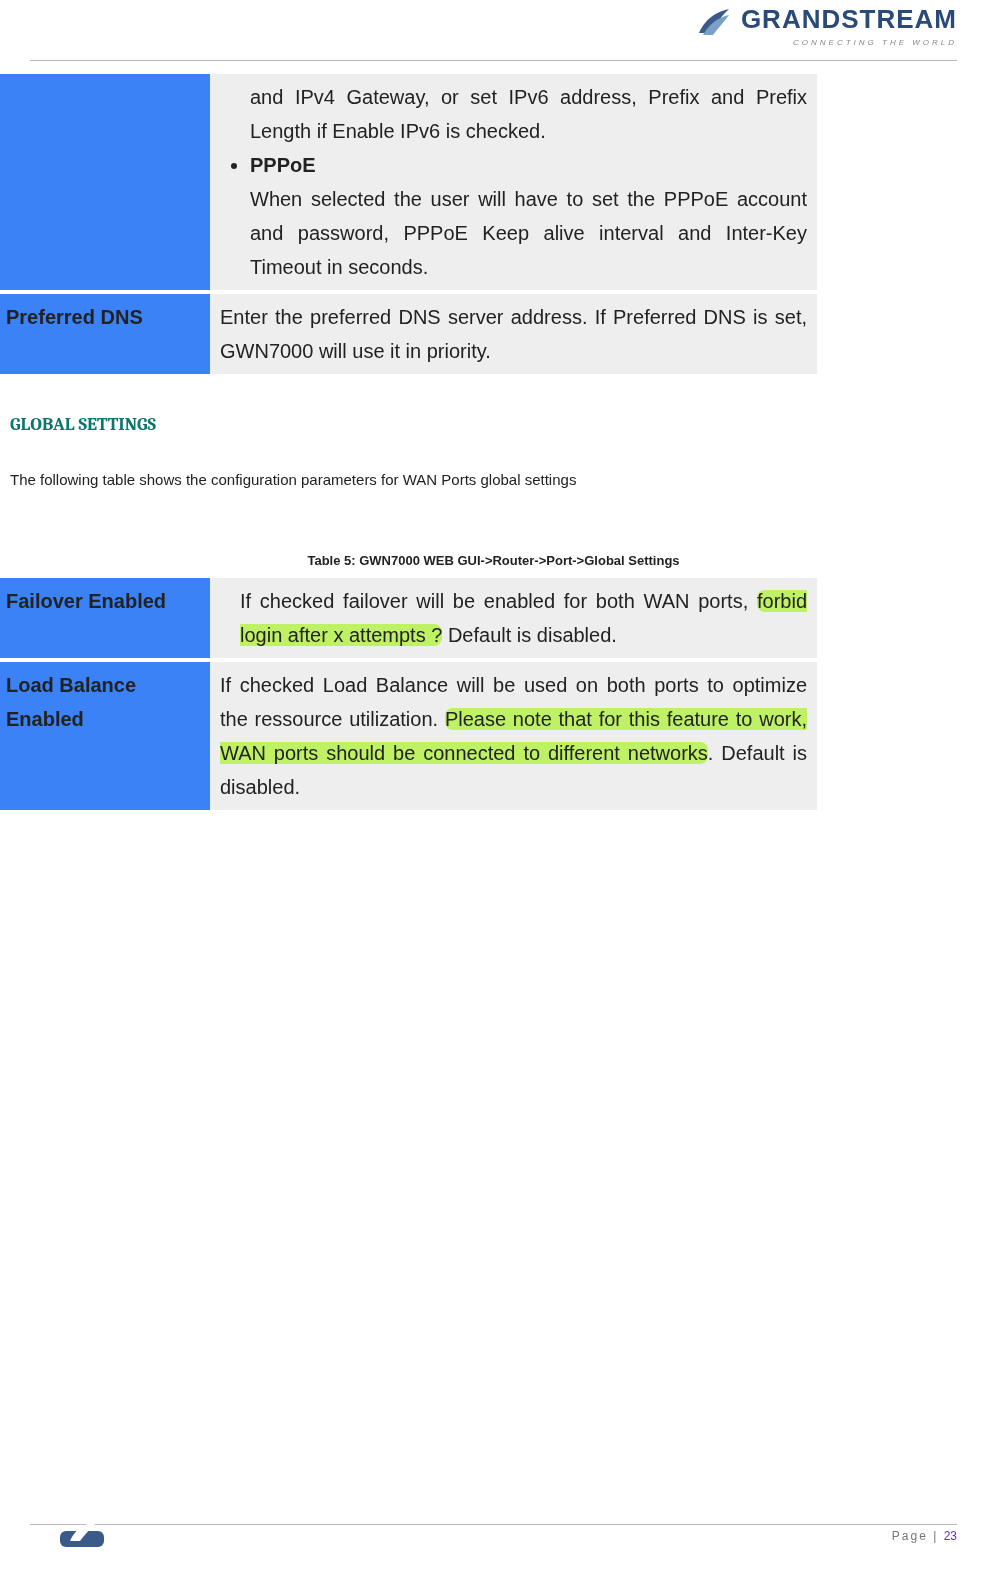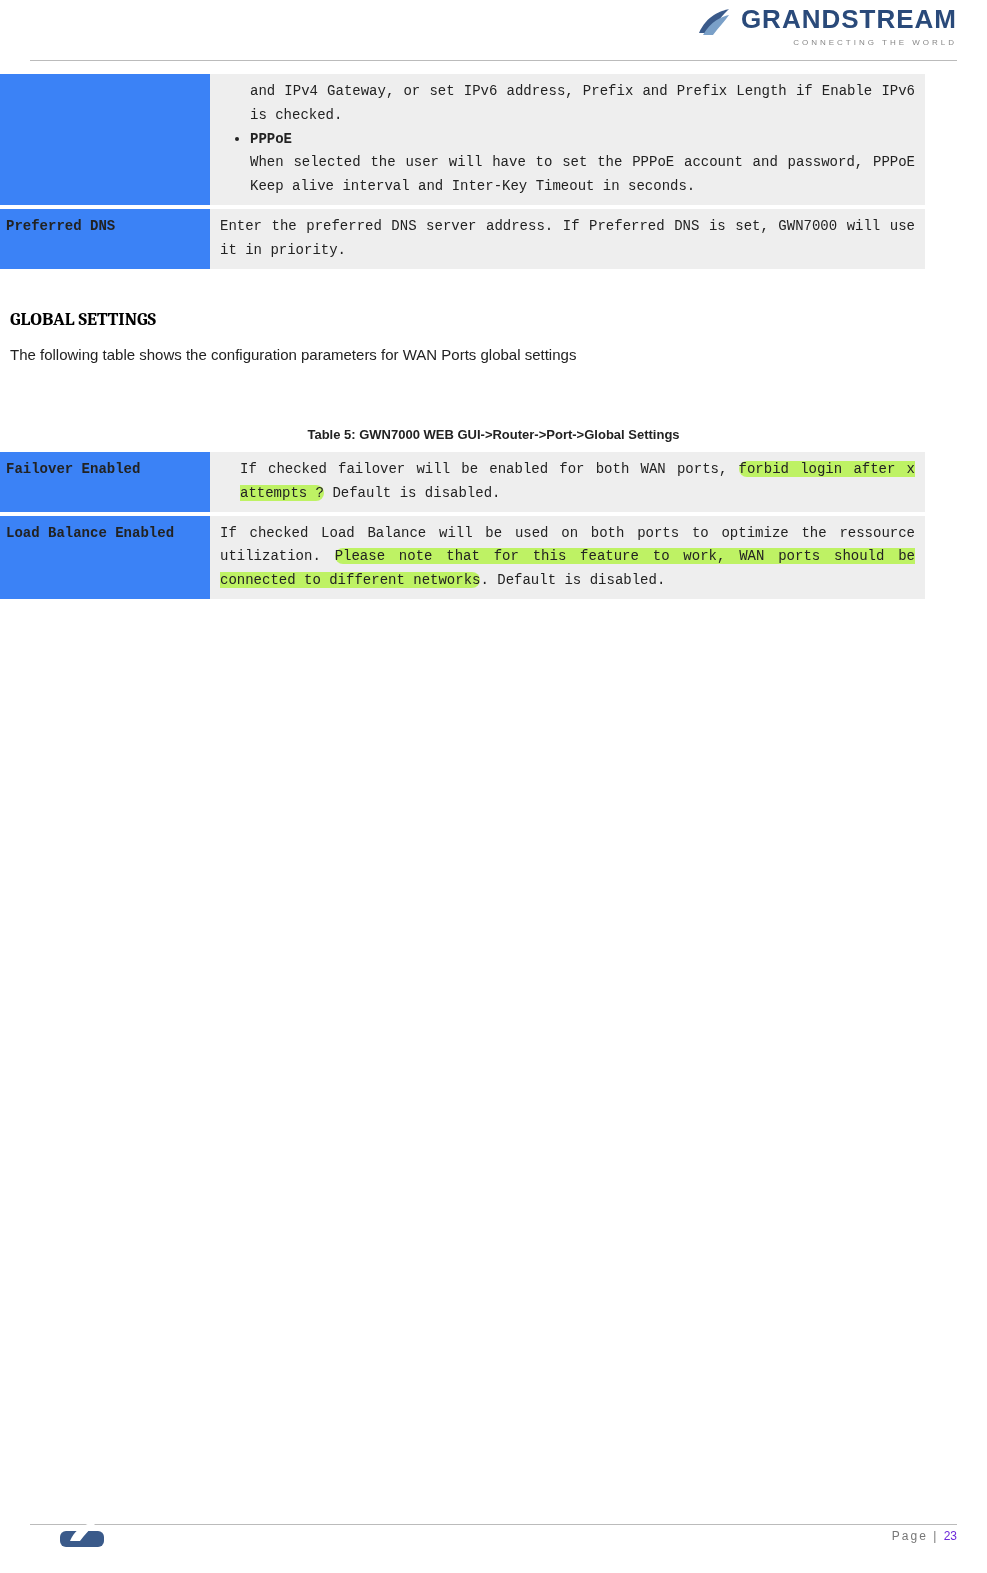--- a/index.html
+++ b/index.html
@@ -22,20 +22,21 @@
   .header-logo .brand {
     font-size: 26px;
     font-weight: 600;
     letter-spacing: 1px;
     color: #2a4a7a;
   }
   .header-logo .tag {
     font-size: 8px;
     letter-spacing: 3px;
     color: #888;
+    font-style: italic;
   }
   .header-logo .swoosh {
     display: inline-block;
     vertical-align: middle;
     margin-right: 6px;
   }
   .header-rule {
     position: absolute;
     top: 60px;
     left: 30px;
@@ -44,24 +45,23 @@
   }
   .content {
     position: absolute;
     top: 70px;
     left: 0;
     right: 0;
     padding: 0;
   }
   table.cfg {
     border-collapse: collapse;
-    width: 925px;
-    font-size: 14px;
+    width: 817px;
+    font-size: 20px;
     line-height: 1.7;
-    font-family: Liberation Mono, monospace;
   }
   table.cfg td {
     border-top: 4px solid #fff;
     vertical-align: top;
     padding: 6px 10px;
   }
   table.cfg td.label {
     background: #3b82f6;
     width: 210px;
     font-weight: bold;
@@ -72,22 +72,22 @@
     text-align: justify;
   }
   ul.bullets { list-style: disc; padding-left: 30px; }
   ul.bullets li { margin: 0; }
   .bold { font-weight: bold; }
   .hl { background: #bef264; border-radius: 8px; }
   .section-heading {
     font-family: Cambria, Georgia, serif;
     font-size: 18px;
     font-weight: bold;
-    color: #000000;
-    margin: 40px 0 12px 10px;
+    color: #0f766e;
+    margin: 40px 0 32px 10px;
   }
   .para {
     font-size: 15px;
     line-height: 1.7;
     margin: 0 10px 6px 10px;
   }
   .table-caption {
     text-align: center;
     font-size: 13px;
     font-weight: bold;

